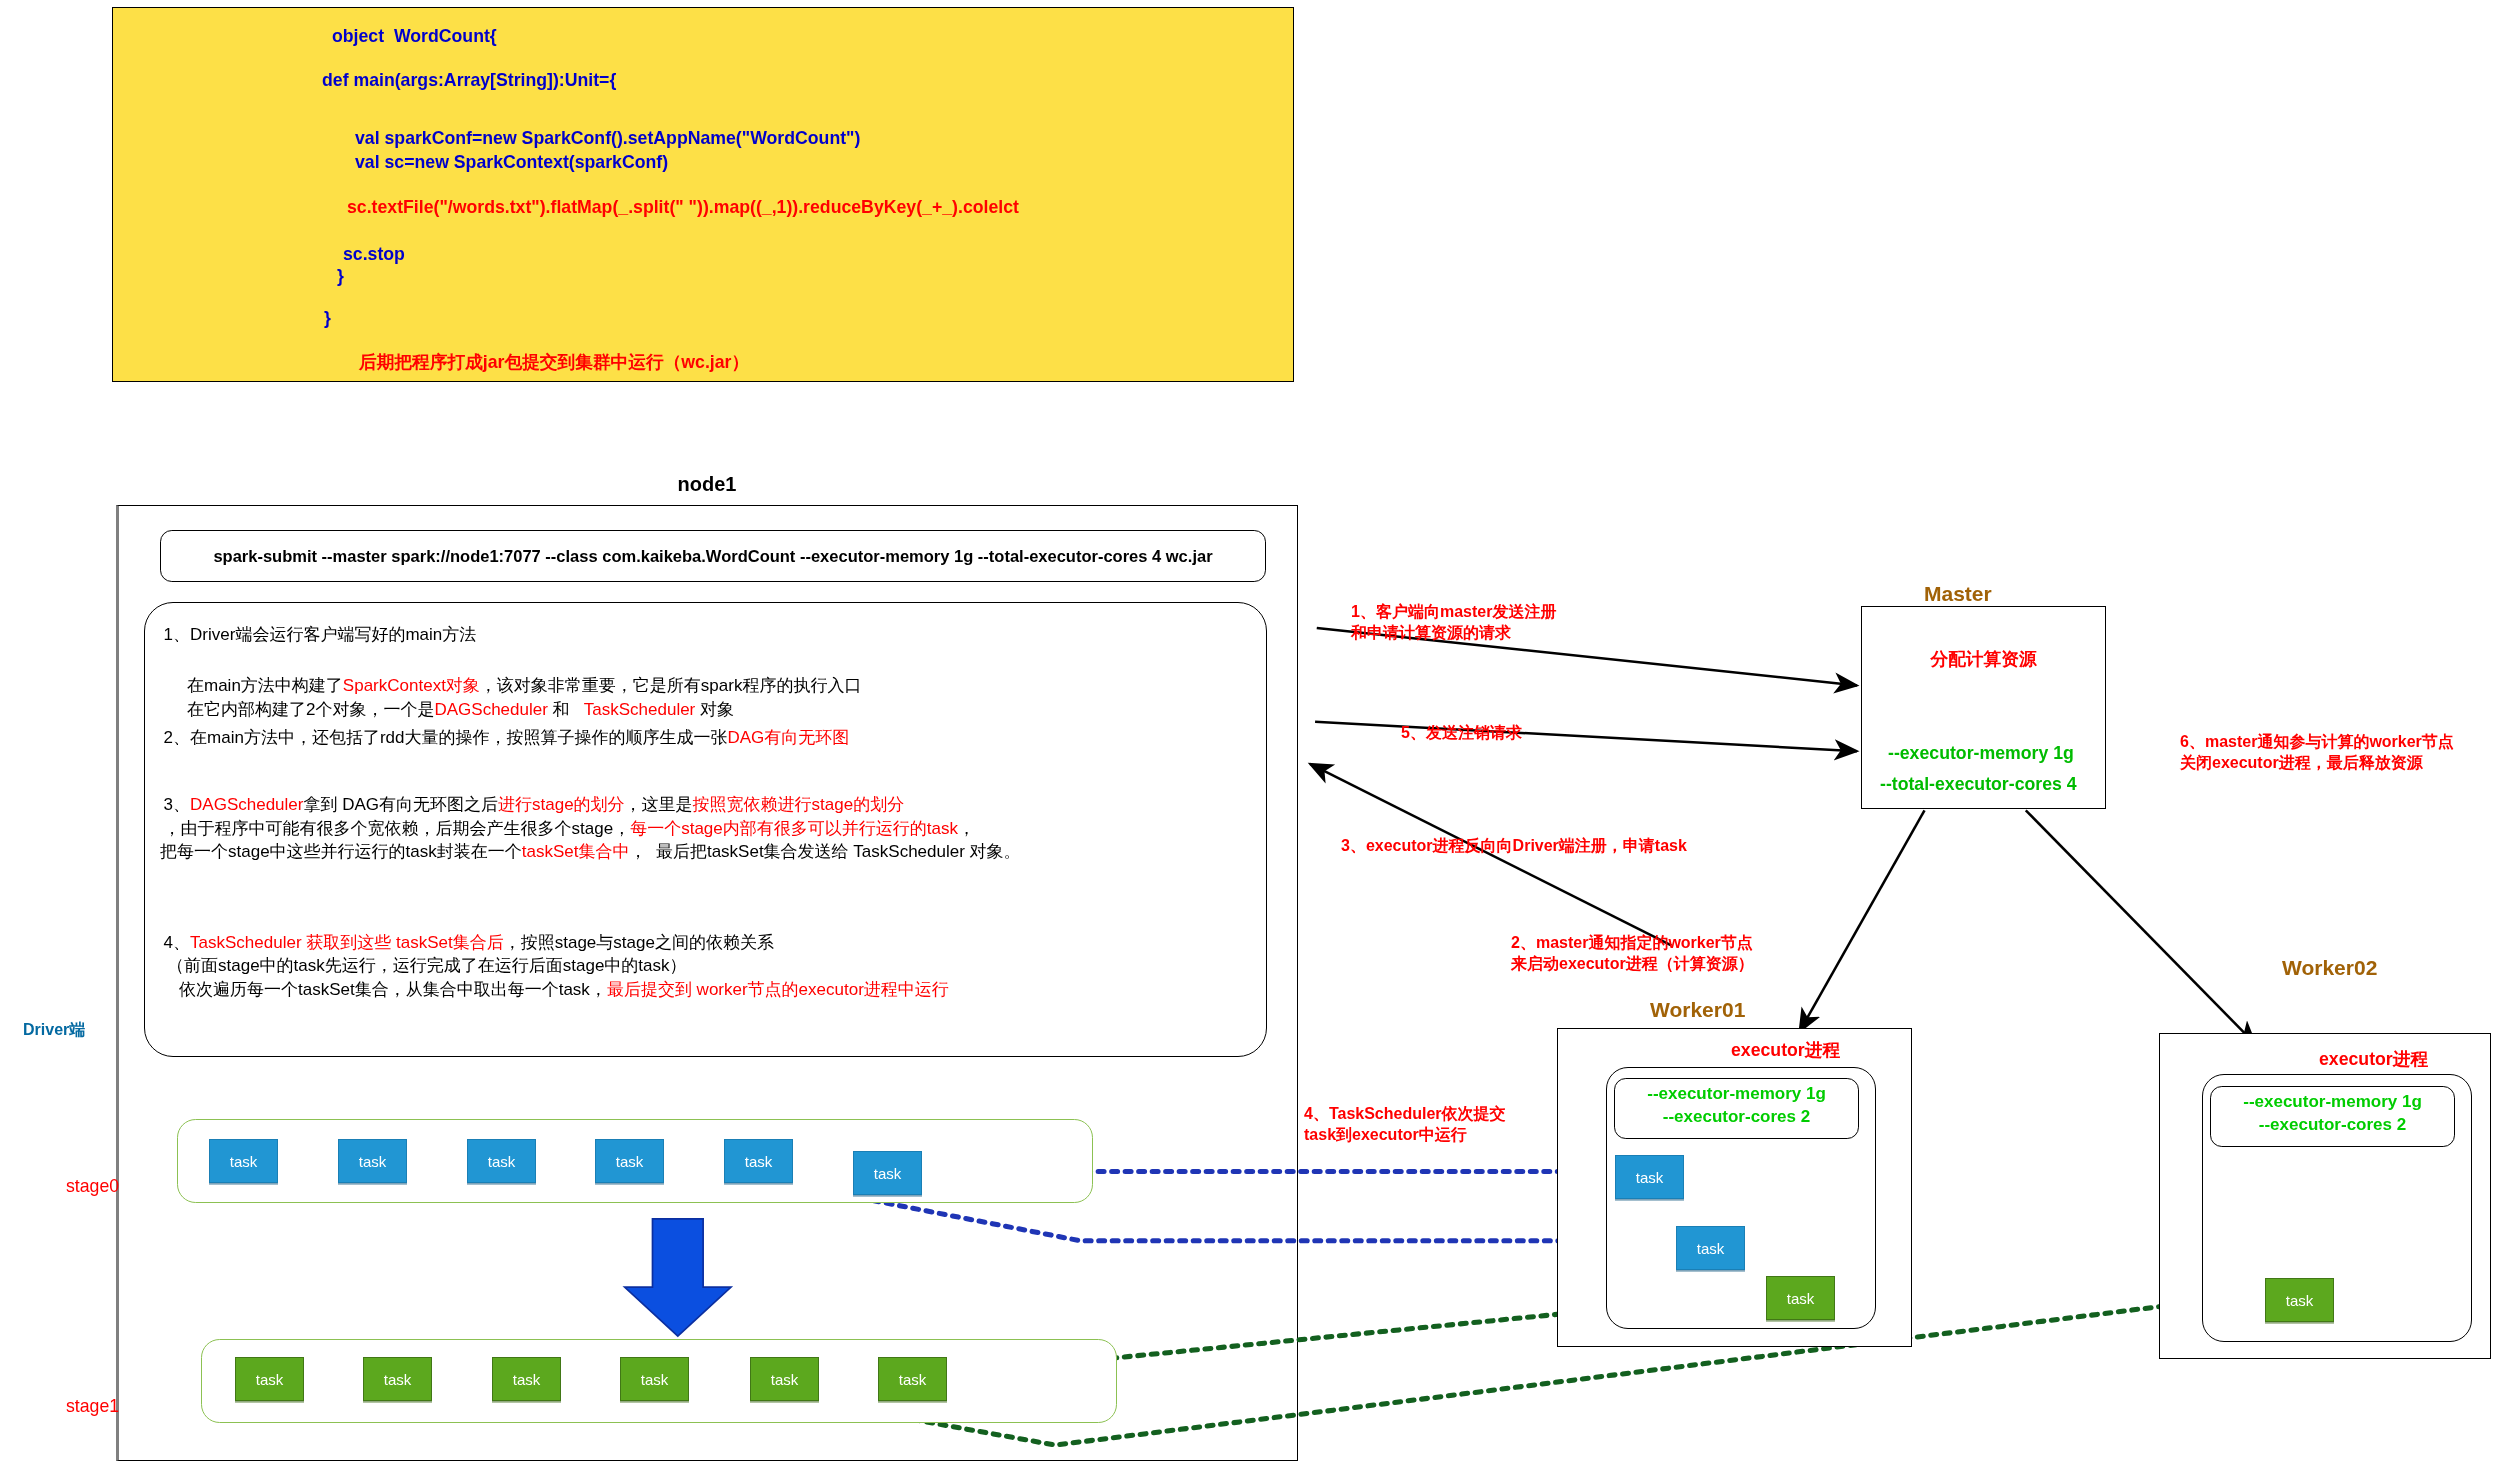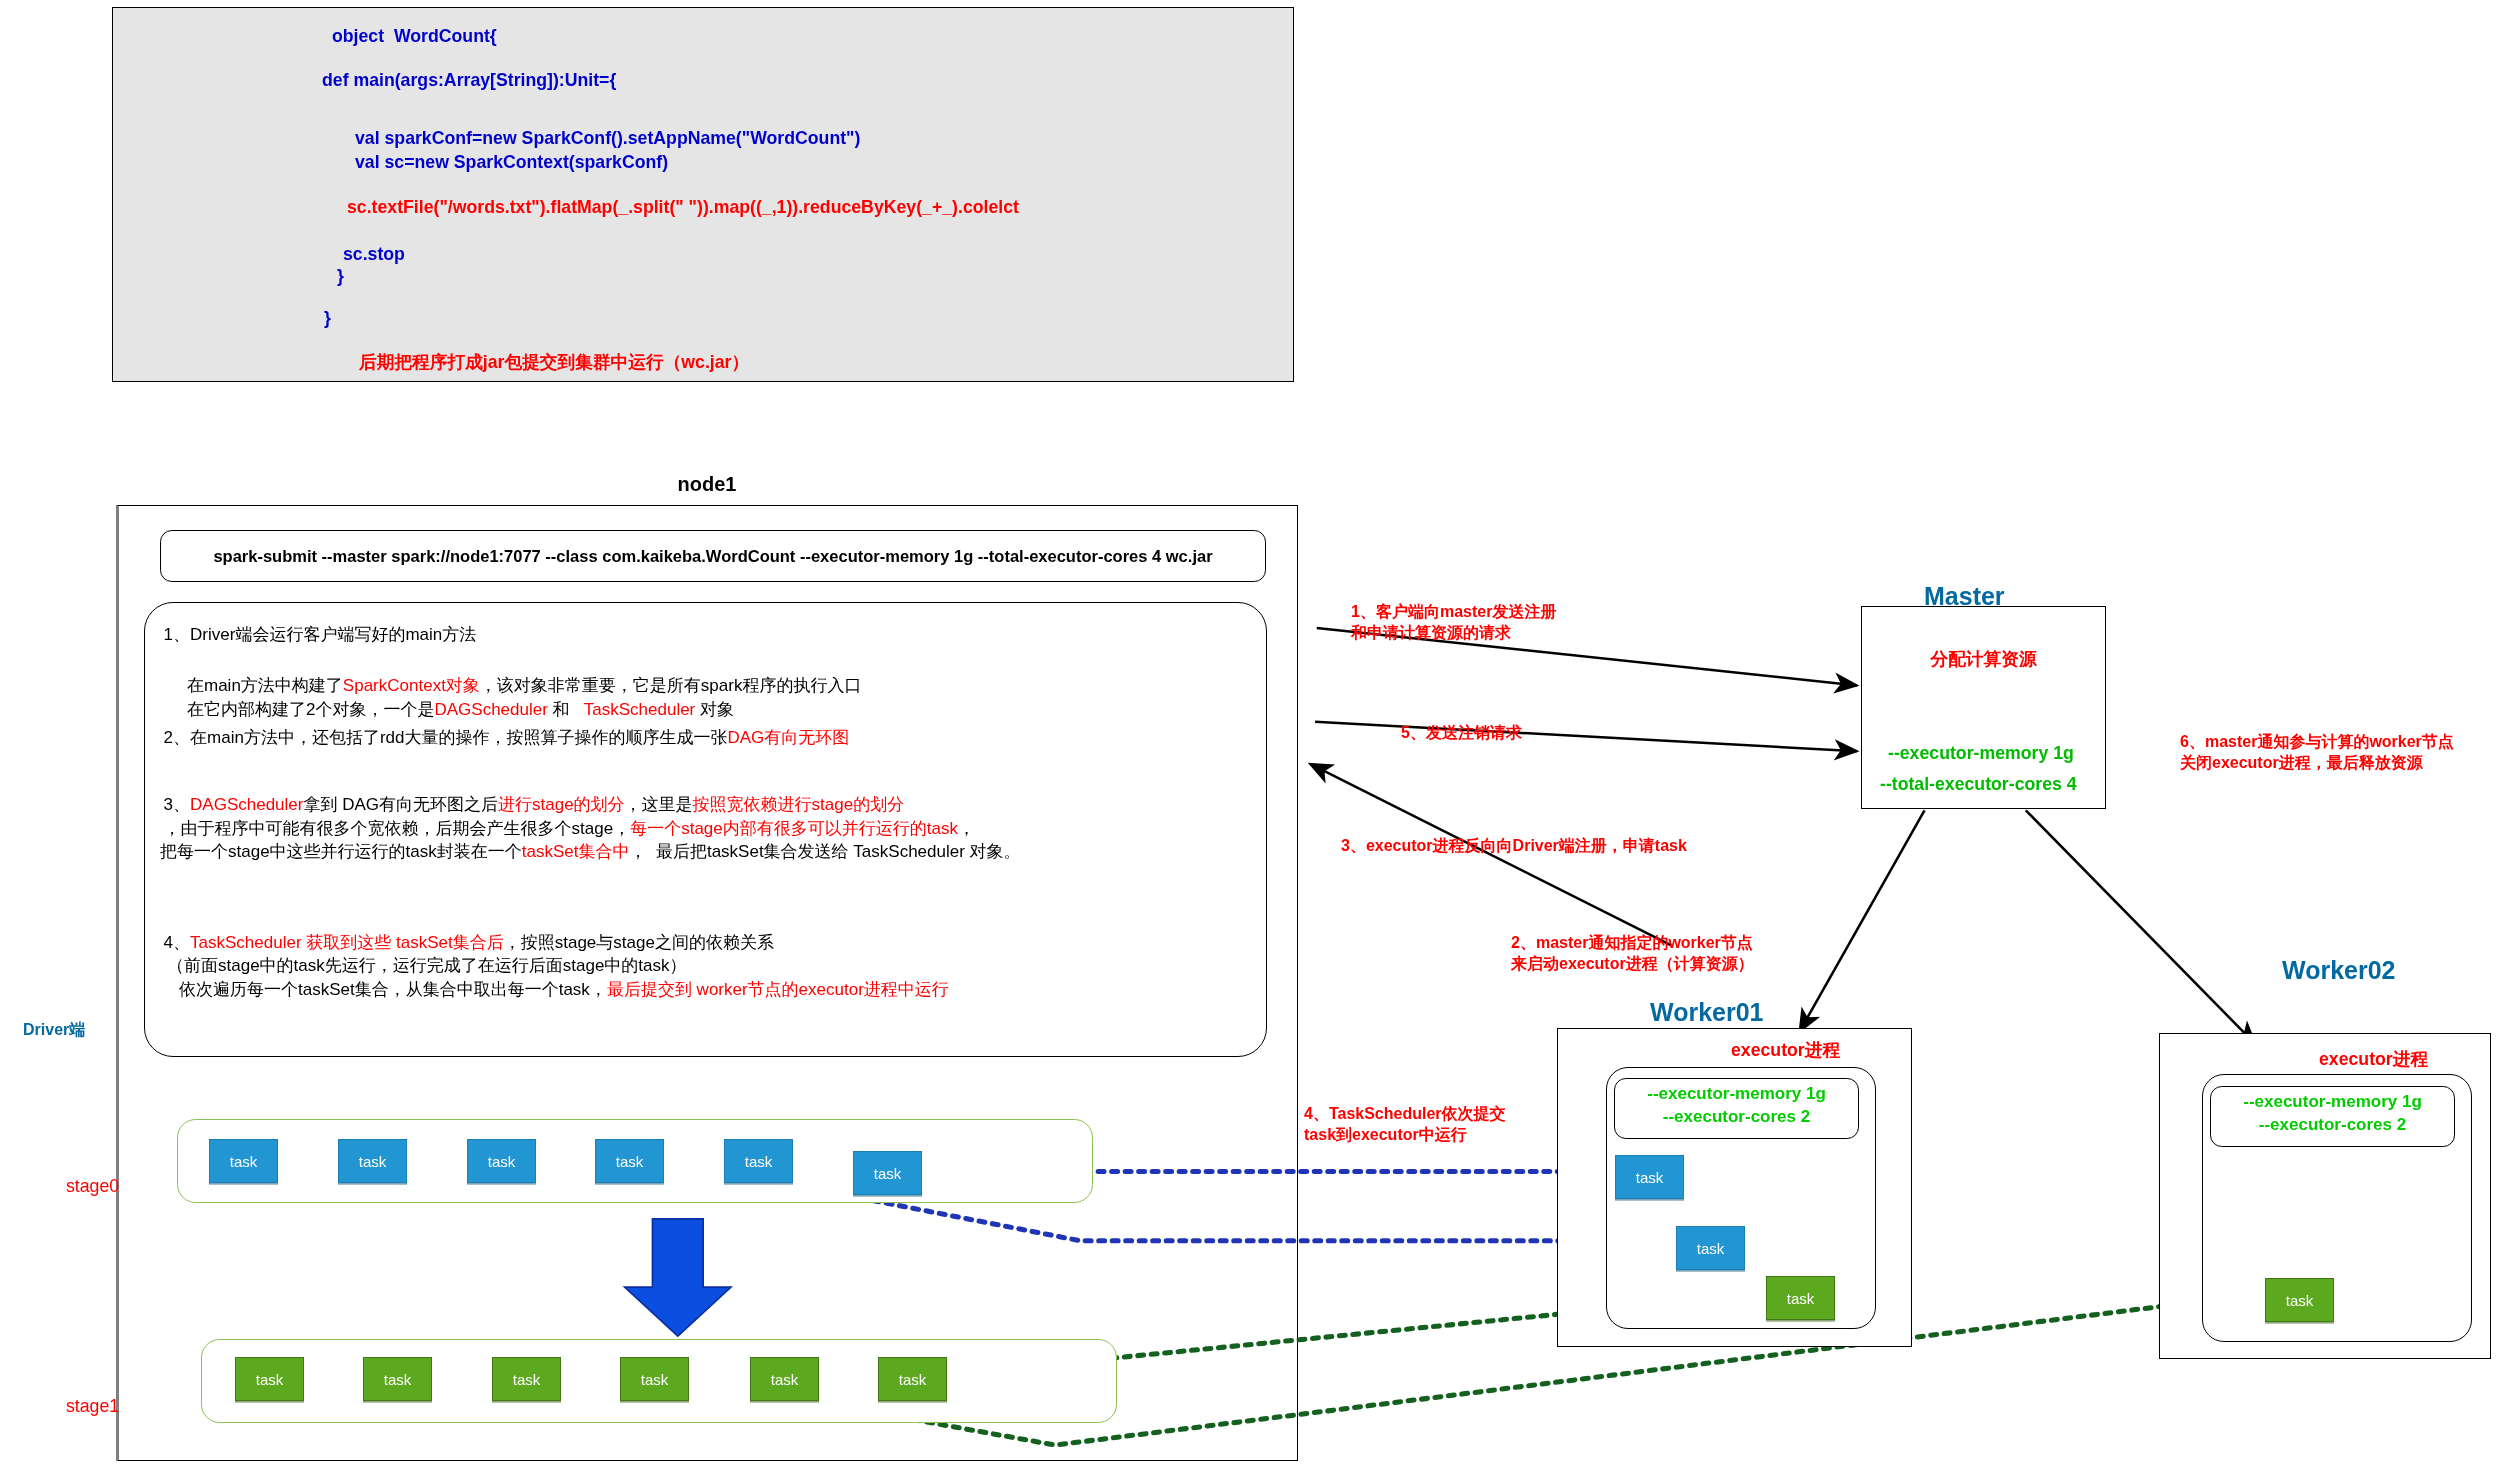--- a/index.html
+++ b/index.html
@@ -3,21 +3,21 @@
 <meta charset="utf-8">
 <style>
   html,body{margin:0;padding:0;background:#ffffff;}
   body{width:2512px;height:1467px;position:relative;overflow:hidden;
        font-family:"Liberation Sans","DejaVu Sans",sans-serif;}
 
   .abs{position:absolute;}
 
   
   #code-panel{left:112px;top:6.8px;width:1182px;height:375px;
-              border:1.7px solid #000;background:#e5e5e5;box-sizing:border-box;}
+              border:1.7px solid #000;background:#fde047;box-sizing:border-box;}
   .code-line{position:absolute;white-space:pre;font-weight:bold;font-size:17.7px;
              font-family:"Liberation Sans","DejaVu Sans",sans-serif;}
   .c-blue{color:#0000cc;}
   .c-red{color:#ff0000;}
 
   
   #node1-label{left:116px;top:473px;width:1182px;text-align:center;
                font-size:20px;font-weight:bold;color:#000;}
   #node1-box{left:116px;top:505px;width:1182px;height:956px;
              border:1.7px solid #000;border-left:3.4px solid #808080;
@@ -46,21 +46,21 @@
               background:#fff;box-sizing:border-box;}
   .task{position:absolute;width:69px;height:44px;display:flex;
         align-items:center;justify-content:center;color:#ffffff;font-size:15px;
         box-sizing:border-box;}
   .task.blue{background:#2196d3;border:0.8px solid #1a7fb5;
              box-shadow:0 1.7px 0 rgba(20,90,130,.55);}
   .task.green{background:#5ca81e;border:0.8px solid #417716;
               box-shadow:0 1.7px 0 rgba(55,100,20,.55);}
 
   
-  .node-title{position:absolute;font-size:25px;font-weight:bold;color:#0369a1;}
+  .node-title{position:absolute;font-size:21px;font-weight:bold;color:#a16207;}
   .hard-box{position:absolute;border:1.7px solid #000;background:#fff;
             box-sizing:border-box;}
   #master-box{left:1861px;top:606px;width:245px;height:203px;}
   #master-alloc{left:1861px;top:647px;width:245px;text-align:center;
                 font-size:17.7px;font-weight:bold;color:#ff0000;}
   .master-opt{position:absolute;font-size:17.7px;font-weight:bold;color:#00bb00;
               white-space:nowrap;}
 
   .exec-proc-lbl{position:absolute;font-size:17.7px;font-weight:bold;color:#ff0000;}
   .exec-round{position:absolute;border:1.4px solid #000;border-radius:22px;

